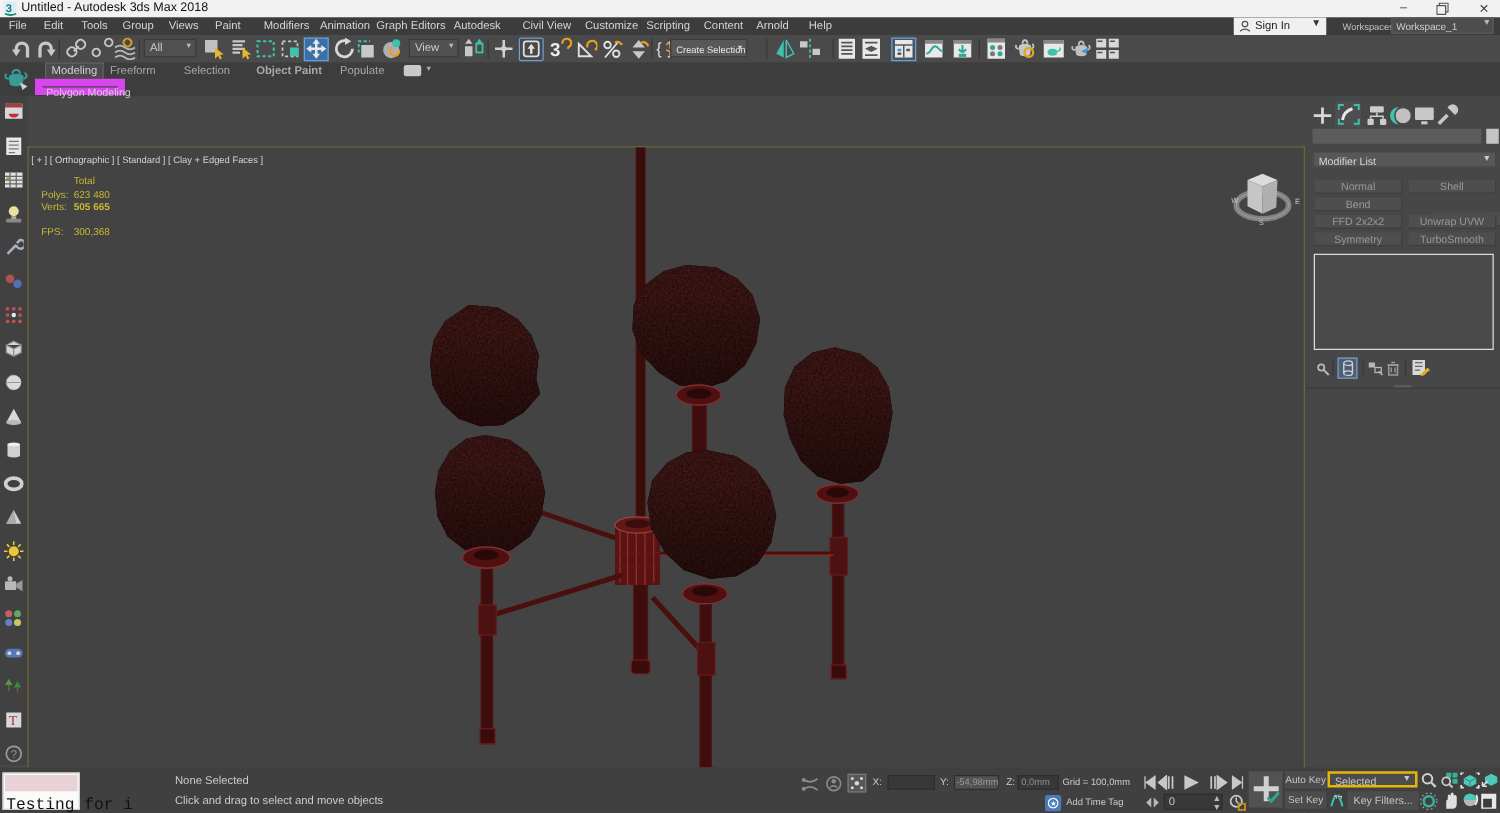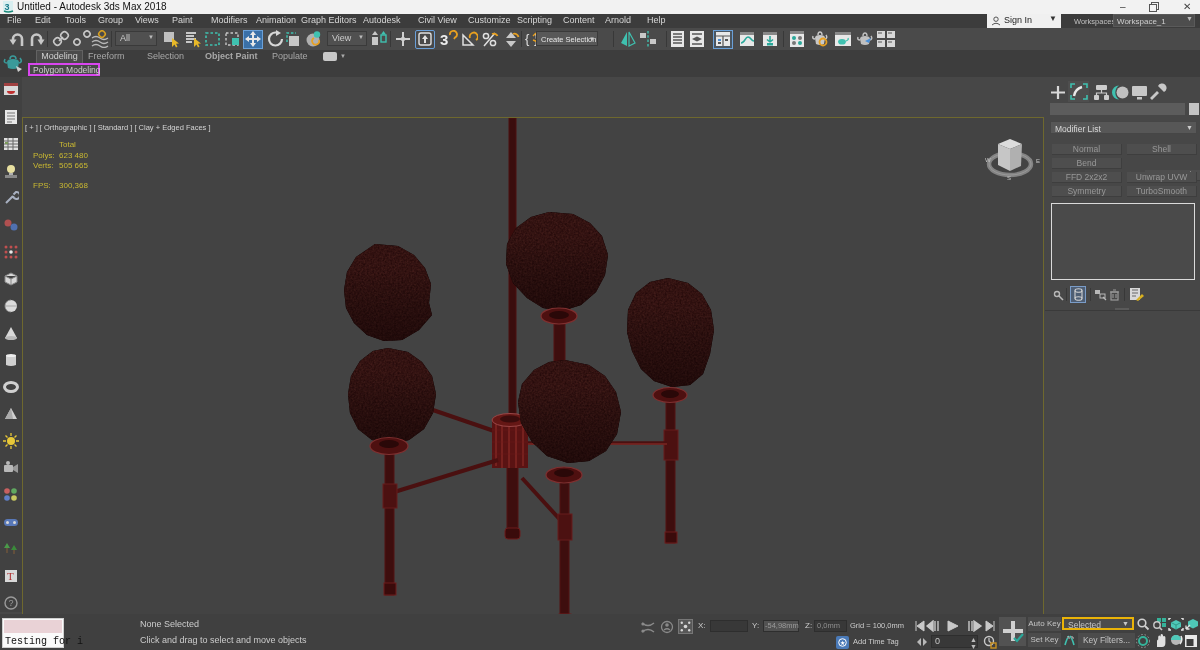--- a/index.html
+++ b/index.html
@@ -284,21 +284,21 @@
   <div id="ribbon">
     <span style="position:absolute;left:36px;top:0;width:47px;height:13px;background:#4b4b4b;border:1px solid #626262;border-bottom:none;color:#d0d0d0;text-align:center;font-size:9px;">Modeling</span>
     <span style="position:absolute;left:88px;top:1px;">Freeform</span>
     <span style="position:absolute;left:147px;top:1px;">Selection</span>
     <span style="position:absolute;left:205px;top:1px;font-weight:bold;">Object Paint</span>
     <span style="position:absolute;left:272px;top:1px;">Populate</span>
     <span style="position:absolute;left:323px;top:2px;width:14px;height:9px;background:#c8c8c8;border-radius:2px;"></span>
     <span style="position:absolute;left:340px;top:3px;font-size:6px;color:#aaa;">▼</span>
   </div>
   <div id="ribbon2">
-    <span style="position:absolute;left:28px;top:0px;width:72px;height:13px;background:#484848;border:2px solid #d946ef;color:#d0d0d0;padding-left:3px;font-size:8.5px;white-space:nowrap;">Polygon Modeling</span>
+    <span style="position:absolute;left:28px;top:0px;width:72px;height:13px;background:#484848;border:6px solid #d946ef;color:#d0d0d0;padding-left:3px;font-size:8.5px;white-space:nowrap;">Polygon Modeling</span>
   </div>
   <svg style="position:absolute;left:2px;top:52px;" width="22" height="22" viewBox="0 0 22 22">
       <path d="M5 10 Q5 7 11 7 Q17 7 17 10 L16 16 Q11 18 6 16 Z" fill="#3a9a9a"></path>
       <path d="M5 11 Q1 11 3 7 M17 11 Q21 10 18 6 M8 7 Q8 4 11 4 Q14 4 14 7" fill="none" stroke="#3a9a9a" stroke-width="1.6"></path>
       <path d="M14 14 L20 17 L16 20 Z" fill="#d0d0d0"></path>
     </svg>
   <div id="leftstrip">
     <svg class="li" style="top:5px;" viewBox="0 0 16 16">
         <rect x="1" y="1" width="14" height="12" fill="#d8d8d8"></rect>
         <rect x="1" y="1" width="14" height="3" fill="#a04040"></rect>
@@ -397,21 +397,21 @@
         <text x="5.5" y="11" font-size="9" fill="#9a9a9a">?</text>
       </svg>
   </div>
   <div id="viewport">
     <div style="position:absolute;left:2px;top:5px;color:#d4d4d4;font-size:7.5px;">[ + ] [ Orthographic ] [ Standard ] [ Clay + Edged Faces ]</div>
     <div style="position:absolute;left:10px;top:22px;color:#c9b832;font-size:8px;line-height:10px;white-space:nowrap;width:120px;">
       <div style="position:absolute;left:26px;top:0;">Total</div>
       <div style="position:absolute;left:0px;top:11px;">Polys:</div>
         <div style="position:absolute;left:26px;top:11px;">623 480</div>
       <div style="position:absolute;left:0px;top:21px;">Verts:</div>
-        <div style="position:absolute;left:26px;top:21px;">505 665</div>
+        <div style="position:absolute;left:26px;top:21px;font-weight:bold;">505 665</div>
       <div style="position:absolute;left:0px;top:41px;">FPS:</div>
         <div style="position:absolute;left:26px;top:41px;">300,368</div>
     </div>
     <svg id="model" style="position:absolute;left:-23px;top:-78px;" width="1200" height="650" viewBox="0 0 1200 650">
       <defs>
         <filter id="rock" x="-20%" y="-20%" width="140%" height="140%">
           <feTurbulence type="fractalNoise" baseFrequency="0.55" numOctaves="2" result="n"></feTurbulence>
           <feColorMatrix in="n" type="matrix" values="0 0 0 0 0.34  0 0 0 0 0.09  0 0 0 0 0.065  0 0 0 0.34 0"></feColorMatrix>
           <feComposite operator="in" in2="SourceGraphic"></feComposite>
         </filter>
@@ -587,21 +587,21 @@
         <rect x="1" y="1" width="10" height="12" fill="#d8d8d8"></rect>
         <path d="M3 3 h6 M3 6 h6 M3 9 h4" stroke="#666" stroke-width="1"></path>
         <path d="M7 13 L13 7 L15 9 L9 14 Z" fill="#d8b020"></path>
       </svg>
     <div style="position:absolute;left:0px;top:233px;width:155px;height:1px;background:#3a3a3a;"></div>
     <div style="position:absolute;left:70px;top:231px;width:14px;height:2px;background:#5a5a5a;"></div>
   </div>
   <div id="statusbar">
     <div style="position:absolute;left:2px;top:4px;width:62px;height:30px;background:#fafafa;border:1px solid #cfcfcf;">
       <div style="position:absolute;left:1px;top:1px;width:58px;height:13px;background:#e9d2d6;"></div>
-      <div style="position:absolute;left:2px;top:17px;color:#111;font-family:'Liberation Mono',monospace;font-size:10px;white-space:nowrap;">Testing for i</div>
+      <div style="position:absolute;left:2px;top:17px;color:#111;font-family:'Liberation Mono',monospace;font-size:13px;white-space:nowrap;">Testing for i</div>
     </div>
     <div style="position:absolute;left:140px;top:5px;">None Selected</div>
     <div style="position:absolute;left:140px;top:21px;">Click and drag to select and move objects</div>
     <svg style="position:absolute;left:640px;top:7px;" width="16" height="13" viewBox="0 0 16 13">
         <path d="M2 2 Q8 7 14 2 M2 11 Q8 6 14 11" stroke="#8a8a8a" stroke-width="1.4" fill="none"></path>
         <circle cx="3" cy="3" r="1.6" fill="#8a8a8a"></circle>
         <circle cx="3" cy="10" r="1.6" fill="#8a8a8a"></circle>
       </svg>
     <svg style="position:absolute;left:660px;top:6px;" width="14" height="14" viewBox="0 0 14 14">
         <circle cx="7" cy="7" r="5.5" fill="none" stroke="#8a8a8a" stroke-width="1.3"></circle>

